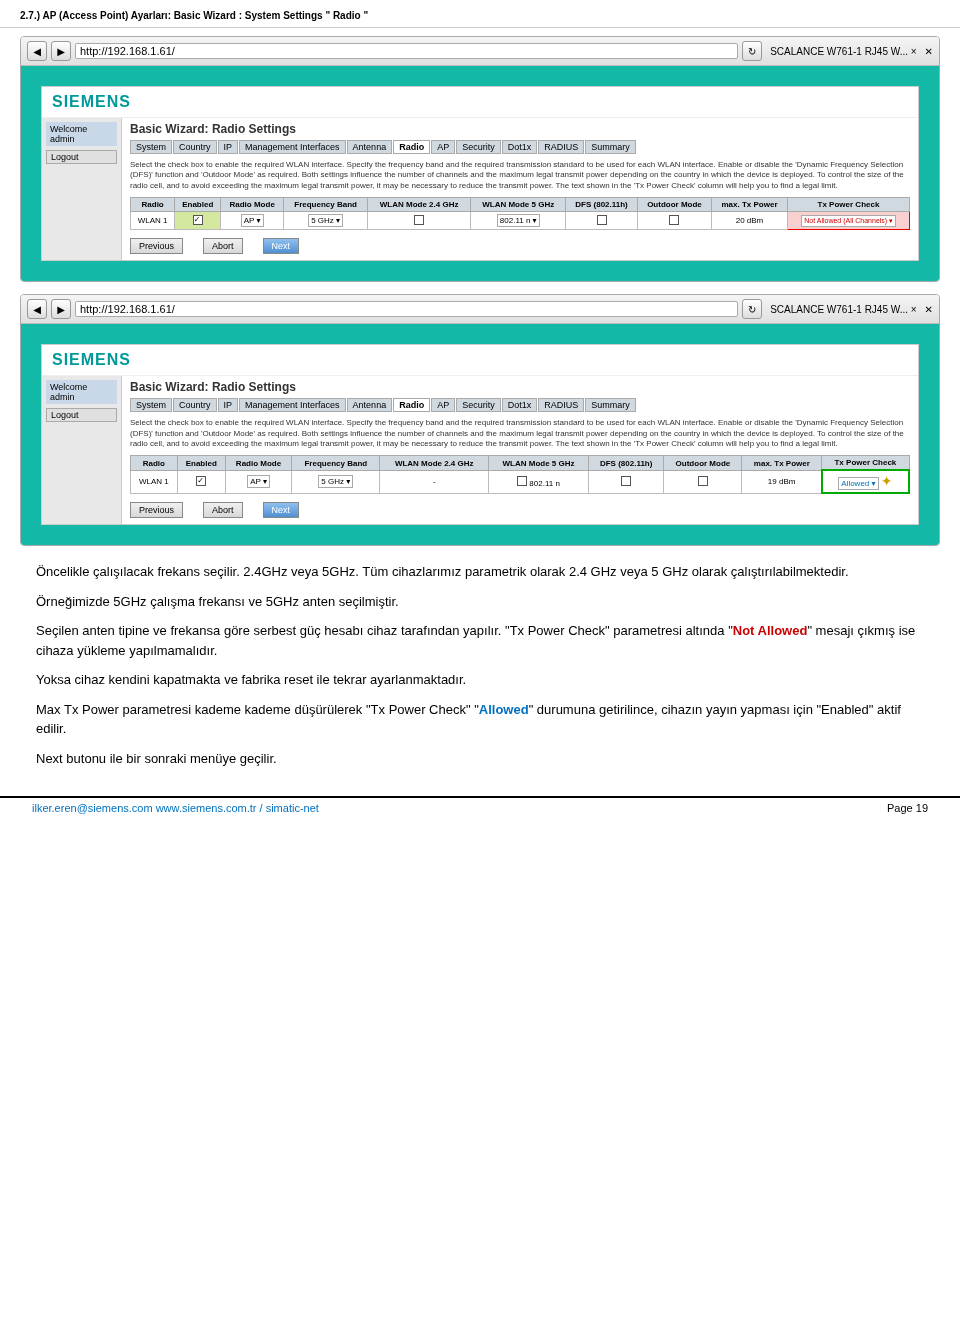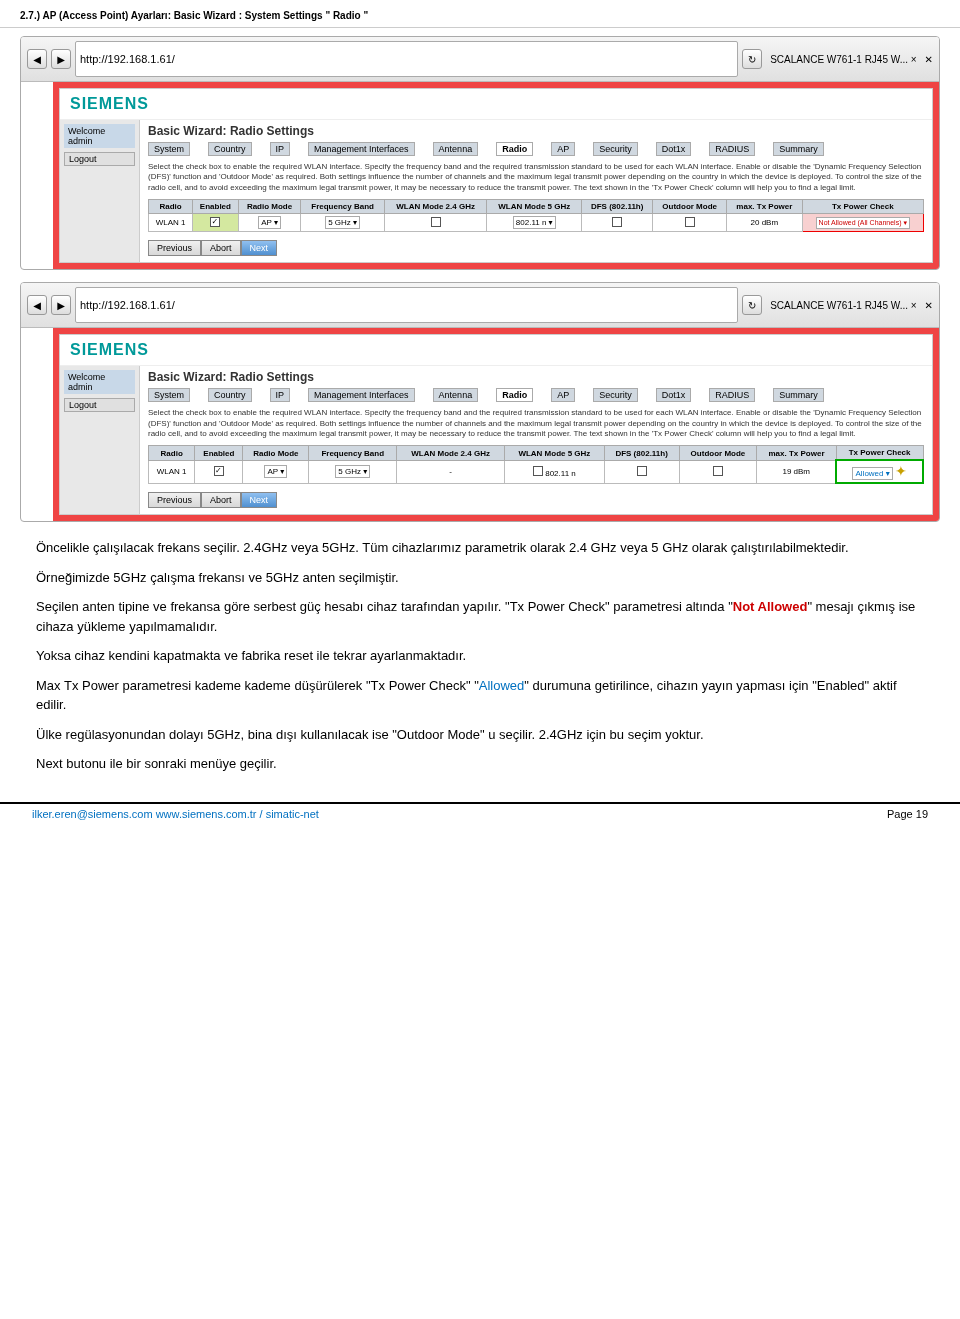--- a/index.html
+++ b/index.html
@@ -43,32 +43,31 @@
       border: 1px solid #999;
       border-radius: 3px;
       background: linear-gradient(to bottom, #fff, #ddd);
       display: flex; align-items: center; justify-content: center;
       font-size: 10px;
       cursor: pointer;
     }
 
     .browser-address-bar {
       flex: 1;
-      height: 36px;
+      height: 16px;
       border: 1px solid #aaa;
       border-radius: 2px;
       padding: 0 4px;
       font-size: 11px;
       background: #fff;
     }
 
     .browser-content {
-      background: #ef4444;
-      padding: 6px;
-      margin-left: 32px;
+      background: #14b8a6;
+      padding: 20px;
     }
 
     
     .app-container {
       background: #fff;
       border: 1px solid #ccc;
     }
 
     .app-header {
       background: #fff;
@@ -121,21 +120,21 @@
     .wizard-title {
       font-size: 12px;
       font-weight: bold;
       margin-bottom: 4px;
       color: #333;
     }
 
     .nav-tabs {
       display: flex;
       flex-wrap: wrap;
-      gap: 18px;
+      gap: 1px;
       margin-bottom: 6px;
       font-size: 9px;
     }
 
     .nav-tab {
       background: #d0d8e0;
       border: 1px solid #aaa;
       padding: 1px 5px;
       cursor: pointer;
       font-size: 9px;
@@ -214,21 +213,21 @@
       padding: 1px 2px;
       font-size: 8px;
       background: #fff;
       display: inline-flex;
       align-items: center;
       gap: 2px;
     }
 
     .btn-row {
       display: flex;
-      gap: 0;
+      gap: 20px;
       padding: 2px 0;
     }
 
     .btn-mock {
       border: 1px solid #888;
       background: linear-gradient(to bottom, #f0f0f0, #d8d8d8);
       padding: 2px 8px;
       font-size: 9px;
       cursor: pointer;
     }
@@ -244,21 +243,21 @@
       line-height: 1.5;
     }
 
     .highlight-red {
       color: #cc0000;
       font-weight: bold;
     }
 
     .highlight-blue {
       color: #0070c0;
-      font-weight: normal;
+      font-weight: bold;
     }
 
     .footer-email { color: #0070c0; }
     .footer-page { }
   </style>
 </head>
 <body>
 
 <div class="page-header">
   <span>2.7.) AP (Access Point) Ayarları:   Basic Wizard : System Settings  " Radio "</span>
@@ -450,20 +449,19 @@
 
 <div class="text-body">
   <p>Öncelikle çalışılacak frekans seçilir. 2.4GHz veya 5GHz. Tüm cihazlarımız parametrik olarak 2.4 GHz veya 5 GHz olarak çalıştırılabilmektedir.</p>
   <p>Örneğimizde 5GHz çalışma frekansı ve 5GHz anten seçilmiştir.</p>
   <p>
     <span>Seçilen anten tipine ve frekansa göre serbest güç hesabı cihaz tarafından yapılır.</span>
     <span> "Tx Power Check" parametresi altında "<span class="highlight-red">Not Allowed</span>" mesajı çıkmış ise cihaza yükleme yapılmamalıdır.</span>
   </p>
   <p>Yoksa cihaz kendini kapatmakta ve fabrika reset ile tekrar ayarlanmaktadır.</p>
   <p>Max  Tx  Power  parametresi  kademe  kademe  düşürülerek  "Tx  Power  Check"  "<span class="highlight-blue">Allowed</span>" durumuna getirilince, cihazın yayın yapması için "Enabled" aktif edilir.</p>
-  <p>Ülke  regülasyonundan  dolayı  5GHz,  bina  dışı  kullanılacak  ise  "Outdoor  Mode" u  seçilir. 2.4GHz için bu seçim yoktur.</p>
   <p>Next butonu ile bir sonraki menüye geçilir.</p>
 </div>
 
 <div style="border-top: 2px solid #000; display: flex; justify-content: space-between; padding: 4px 32px; font-size: 11px; margin-top: 10px;">
   <span class="footer-email">ilker.eren@siemens.com    www.siemens.com.tr / simatic-net</span>
   <span class="footer-page">Page 19</span>
 </div>
 
 </body></html>

